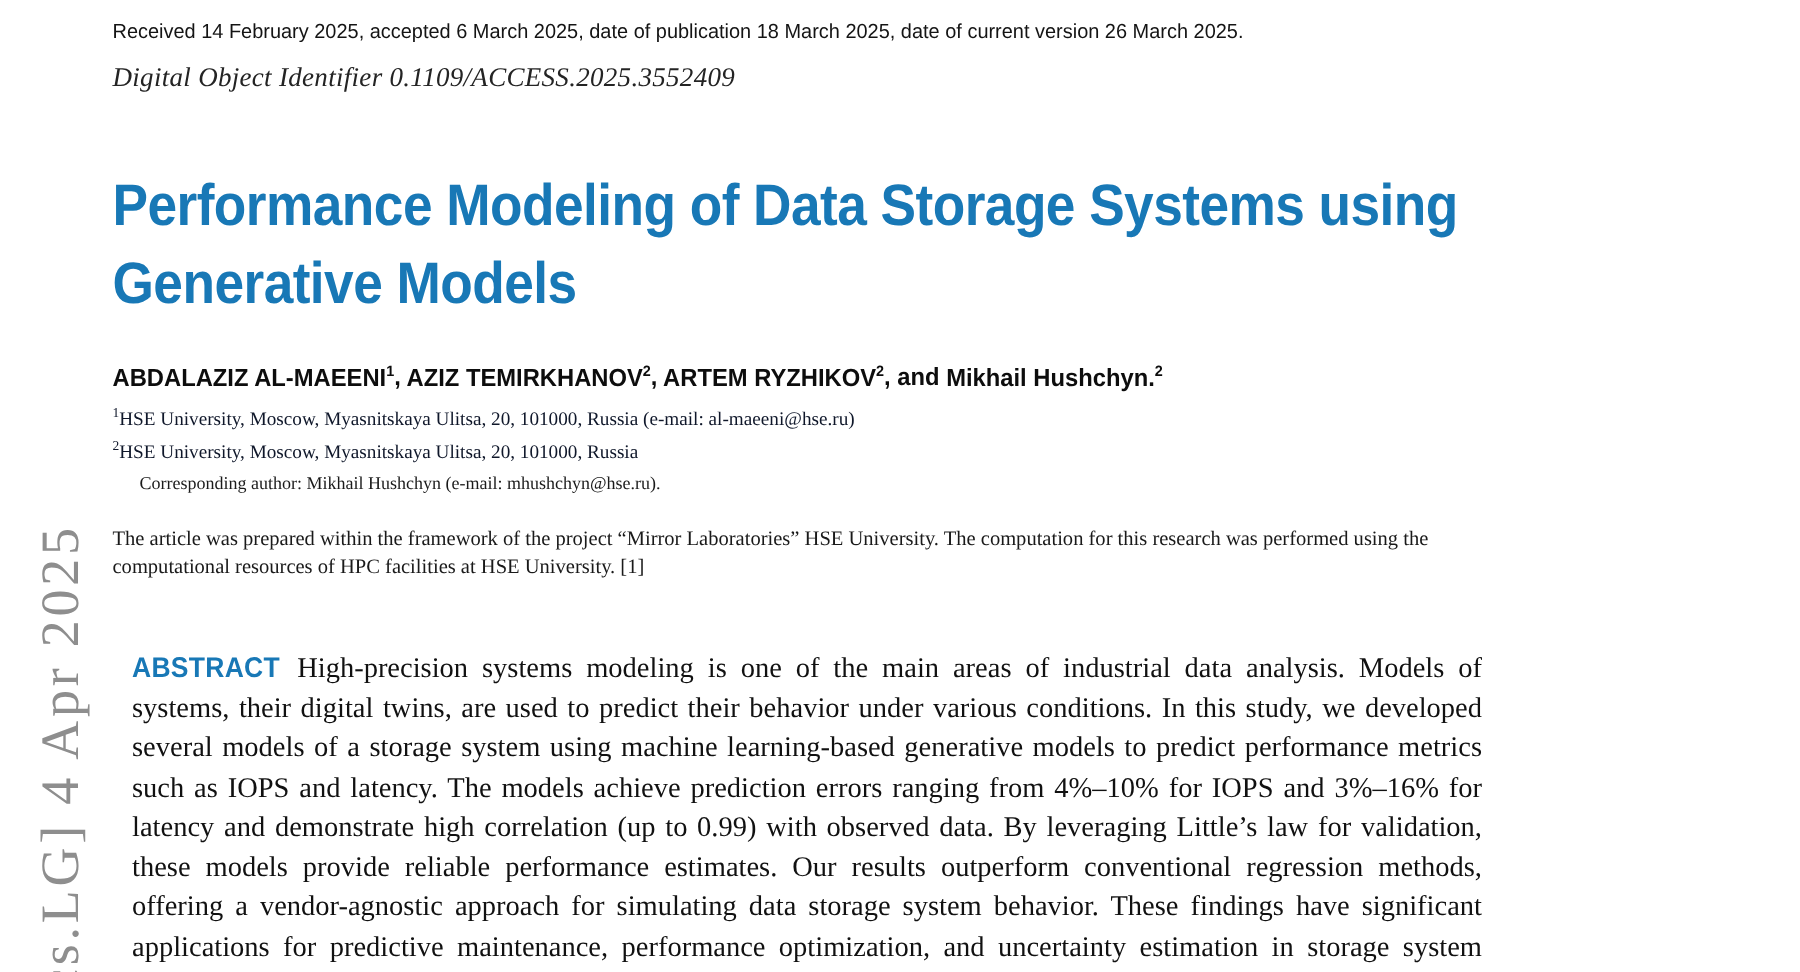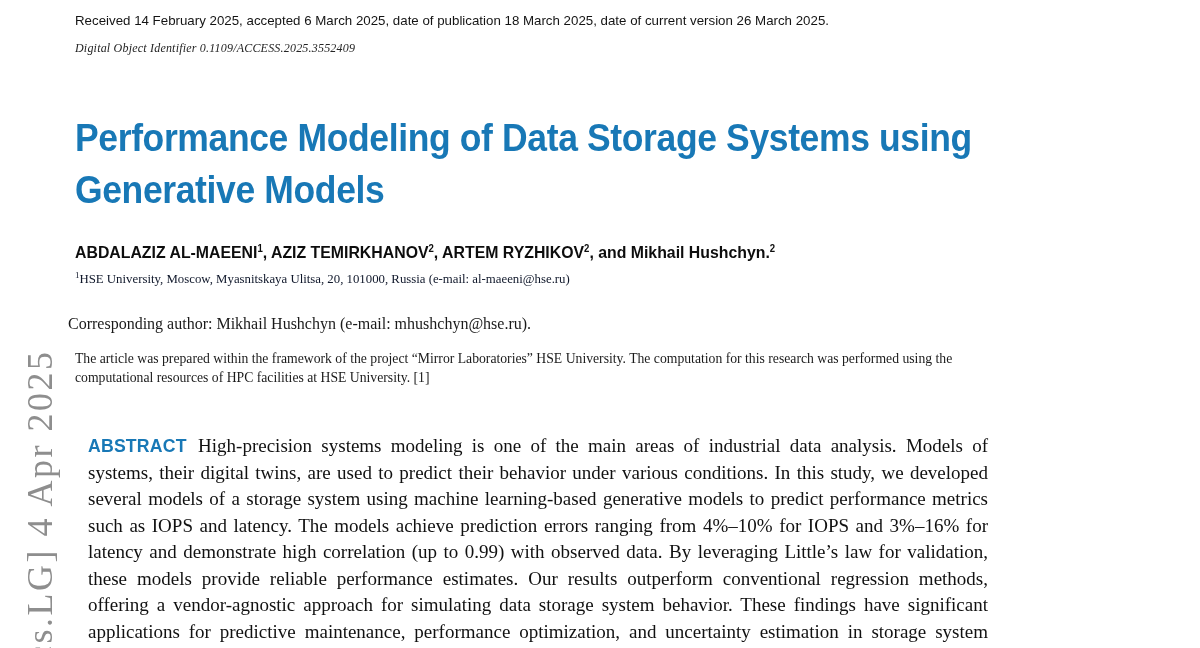--- a/index.html
+++ b/index.html
@@ -20,21 +20,21 @@
     font-family: "Liberation Sans", sans-serif;
     font-size: 13.5px; color: #141414;
     white-space: nowrap;
     transform: scaleX(0.985); transform-origin: 0 0;
   }
 
   #doi-line {
     left: 75px; top: 41px;
     font-family: "Liberation Serif", serif;
     font-style: italic;
-    font-size: 12px; color: #242424;
+    font-size: 18px; color: #242424;
     letter-spacing: 0.2px;
   }
 
   #paper-title {
     left: 75px; top: 112px;
     width: 1020px;
     font-family: "Liberation Sans", sans-serif;
     font-weight: bold;
     font-size: 39px; line-height: 52px;
     letter-spacing: -0.4px;
@@ -52,22 +52,22 @@
   }
   #author-line sup { font-size: 10px; }
 
   #affiliations {
     left: 75px; top: 266px;
     font-size: 12.8px; line-height: 18px; color: #0f172a;
   }
   #affiliations sup { font-size: 9px; }
 
   #corresponding-note {
-    left: 68px; top: 315px;
-    font-size: 16px; color: #1a1a1a; font-family: Liberation Serif, serif;
+    left: 93px; top: 315px;
+    font-size: 12px; color: #1a1a1a; font-family: Liberation Serif, serif;
   }
 
   #funding-note {
     left: 75px; top: 349px;
     width: 908px;
     font-size: 13.7px; line-height: 19px; color: #1a1a1a;
   }
 
   #abstract-paragraph {
     left: 88px; top: 433px;
@@ -109,20 +109,21 @@
   <div id="received-line" class="abs">Received 14 February 2025, accepted 6 March 2025, date of publication 18 March 2025, date of current version 26 March 2025.</div>
 
   <div id="doi-line" class="abs">Digital Object Identifier 0.1109/ACCESS.2025.3552409</div>
 
   <h1 id="paper-title" class="abs" style="margin:0;">Performance Modeling of Data Storage Systems using Generative Models</h1>
 
   <div id="author-line" class="abs"><span>ABDALAZIZ AL-MAEENI<sup>1</sup></span>, <span>AZIZ TEMIRKHANOV<sup>2</sup></span>, <span>ARTEM RYZHIKOV<sup>2</sup></span>, and <span>Mikhail Hushchyn.<sup>2</sup></span></div>
 
   <div id="affiliations" class="abs">
       <div><sup>1</sup>HSE University, Moscow, Myasnitskaya Ulitsa, 20, 101000, Russia (e-mail: al-maeeni@hse.ru)</div>
+      <div><sup>2</sup>HSE University, Moscow, Myasnitskaya Ulitsa, 20, 101000, Russia</div>
     </div>
 
   <div id="corresponding-note" class="abs">Corresponding author: Mikhail Hushchyn (e-mail: mhushchyn@hse.ru).</div>
 
   <div id="funding-note" class="abs">The article was prepared within the framework of the project “Mirror Laboratories” HSE University. The computation for this research was performed using the computational resources of HPC facilities at HSE University.  [1]</div>
 
   <p id="abstract-paragraph" class="abs"><span class="abstract-label">ABSTRACT</span><span>High-precision systems modeling is one of the main areas of industrial data analysis. Models of systems, their digital twins, are used to predict their behavior under various conditions. In this study, we developed several models of a storage system using machine learning-based generative models to predict performance metrics such as IOPS and latency. The models achieve prediction errors ranging from 4%–10% for IOPS and 3%–16% for latency and demonstrate high correlation (up to 0.99) with observed data. By leveraging Little’s law for validation, these models provide reliable performance estimates. Our results outperform conventional regression methods, offering a vendor-agnostic approach for simulating data storage system behavior. These findings have significant applications for predictive maintenance, performance optimization, and uncertainty estimation in storage system design.</span></p>
 
 </div>
 

